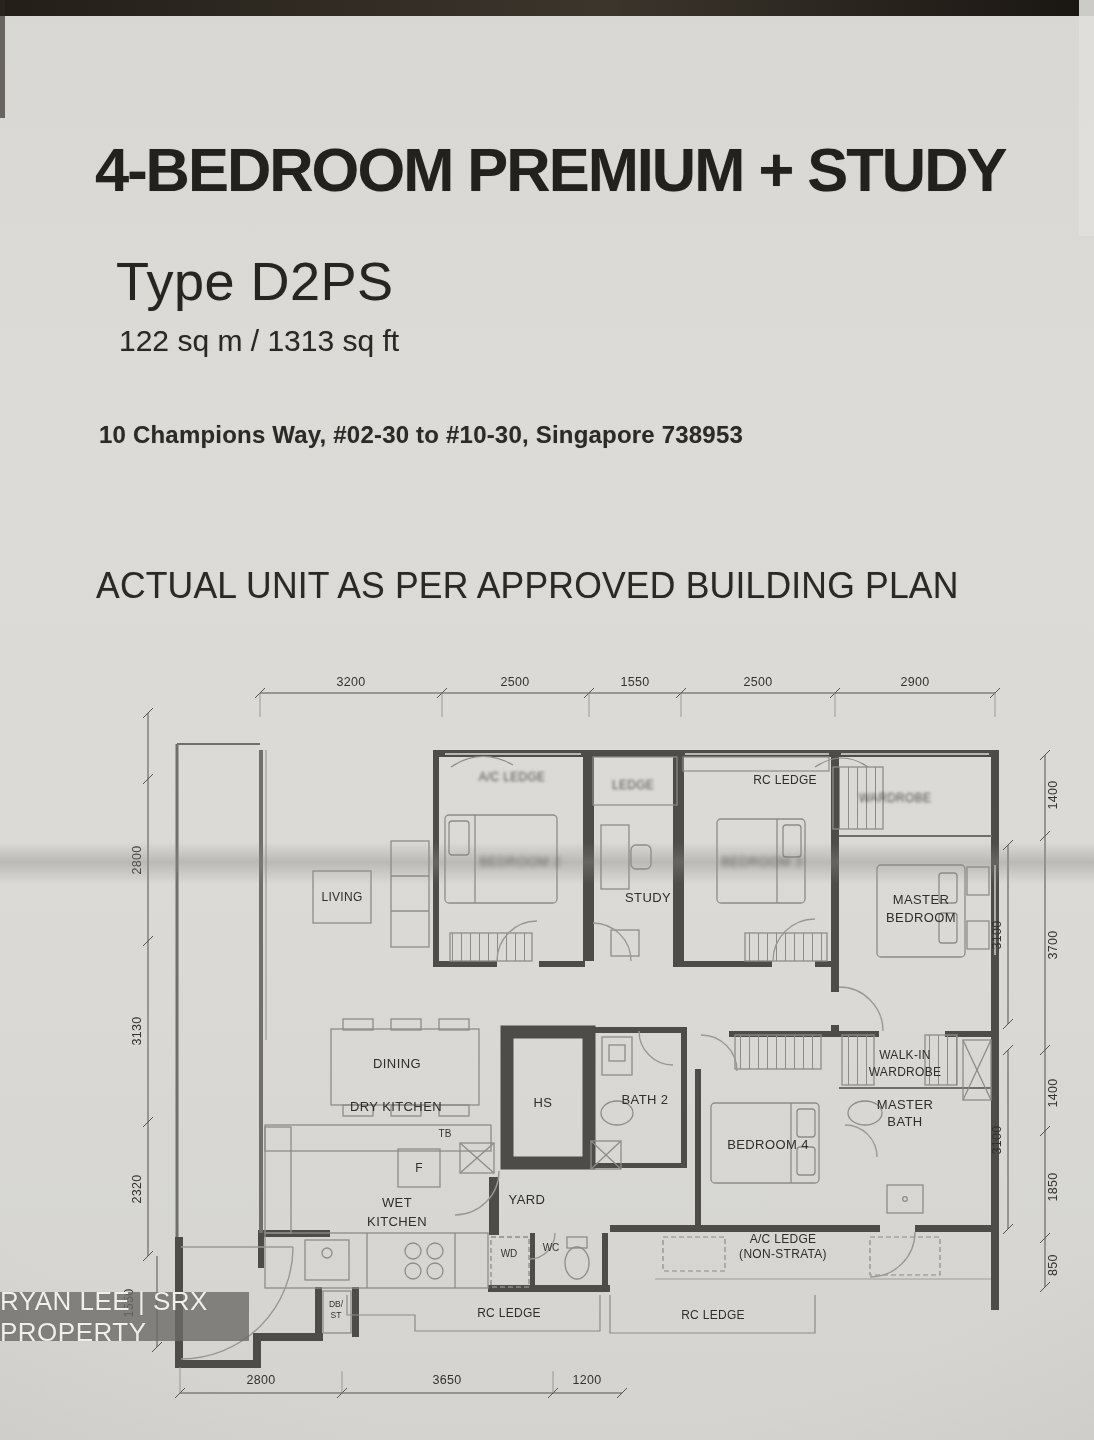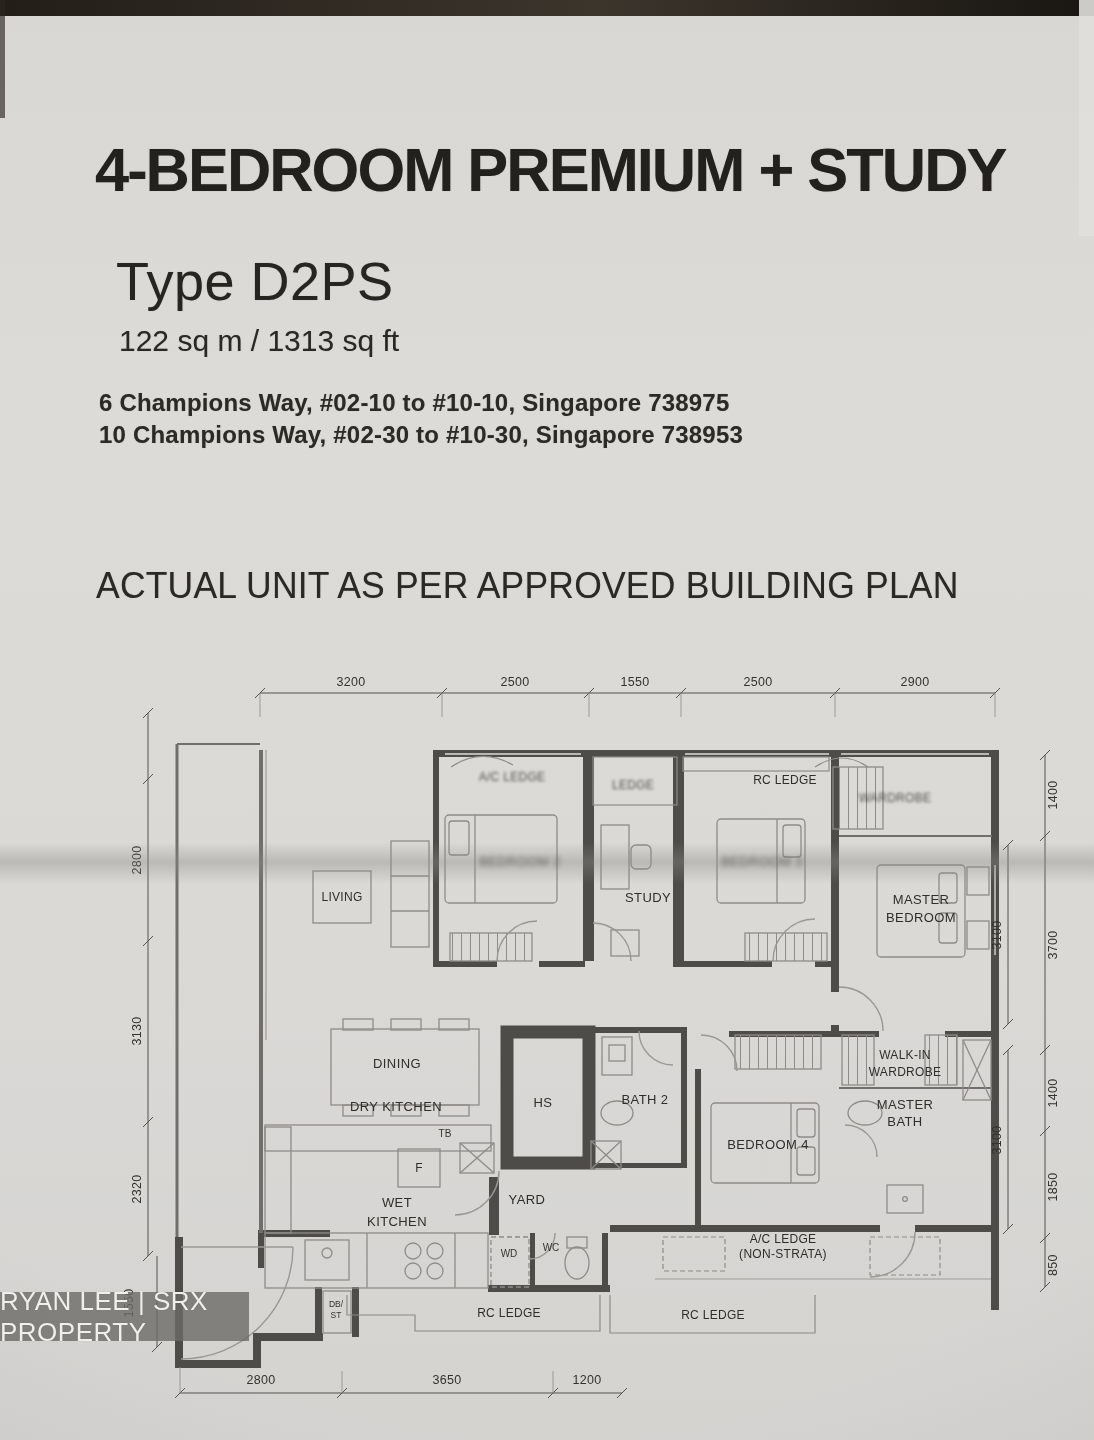--- a/index.html
+++ b/index.html
@@ -44,21 +44,20 @@
 
 <div class="page">
 
   <div class="topbar"></div>
   <div class="edge-left"></div>
   <div class="edge-right"></div>
 
   <div class="hd title">4-BEDROOM PREMIUM + STUDY</div>
   <div class="hd type">Type D2PS</div>
   <div class="hd area">122 sq m / 1313 sq ft</div>
-  <div class="hd addr addr1">6 Champions Way, #02-10 to #10-10, Singapore 738975</div>
   <div class="hd addr addr2">10 Champions Way, #02-30 to #10-30, Singapore 738953</div>
   <div class="hd note">ACTUAL UNIT AS PER APPROVED BUILDING PLAN</div>
 
   <div class="planbox">
   <svg viewBox="0 0 970 765" width="970" height="765" xmlns="http://www.w3.org/2000/svg">
     <defs>
       <pattern id="wrd" width="9" height="30" patternUnits="userSpaceOnUse">
         <rect width="9" height="30" fill="none"></rect>
         <line x1="4.5" y1="0" x2="4.5" y2="30" stroke="#8e8c88" stroke-width="1"></line>
       </pattern>

